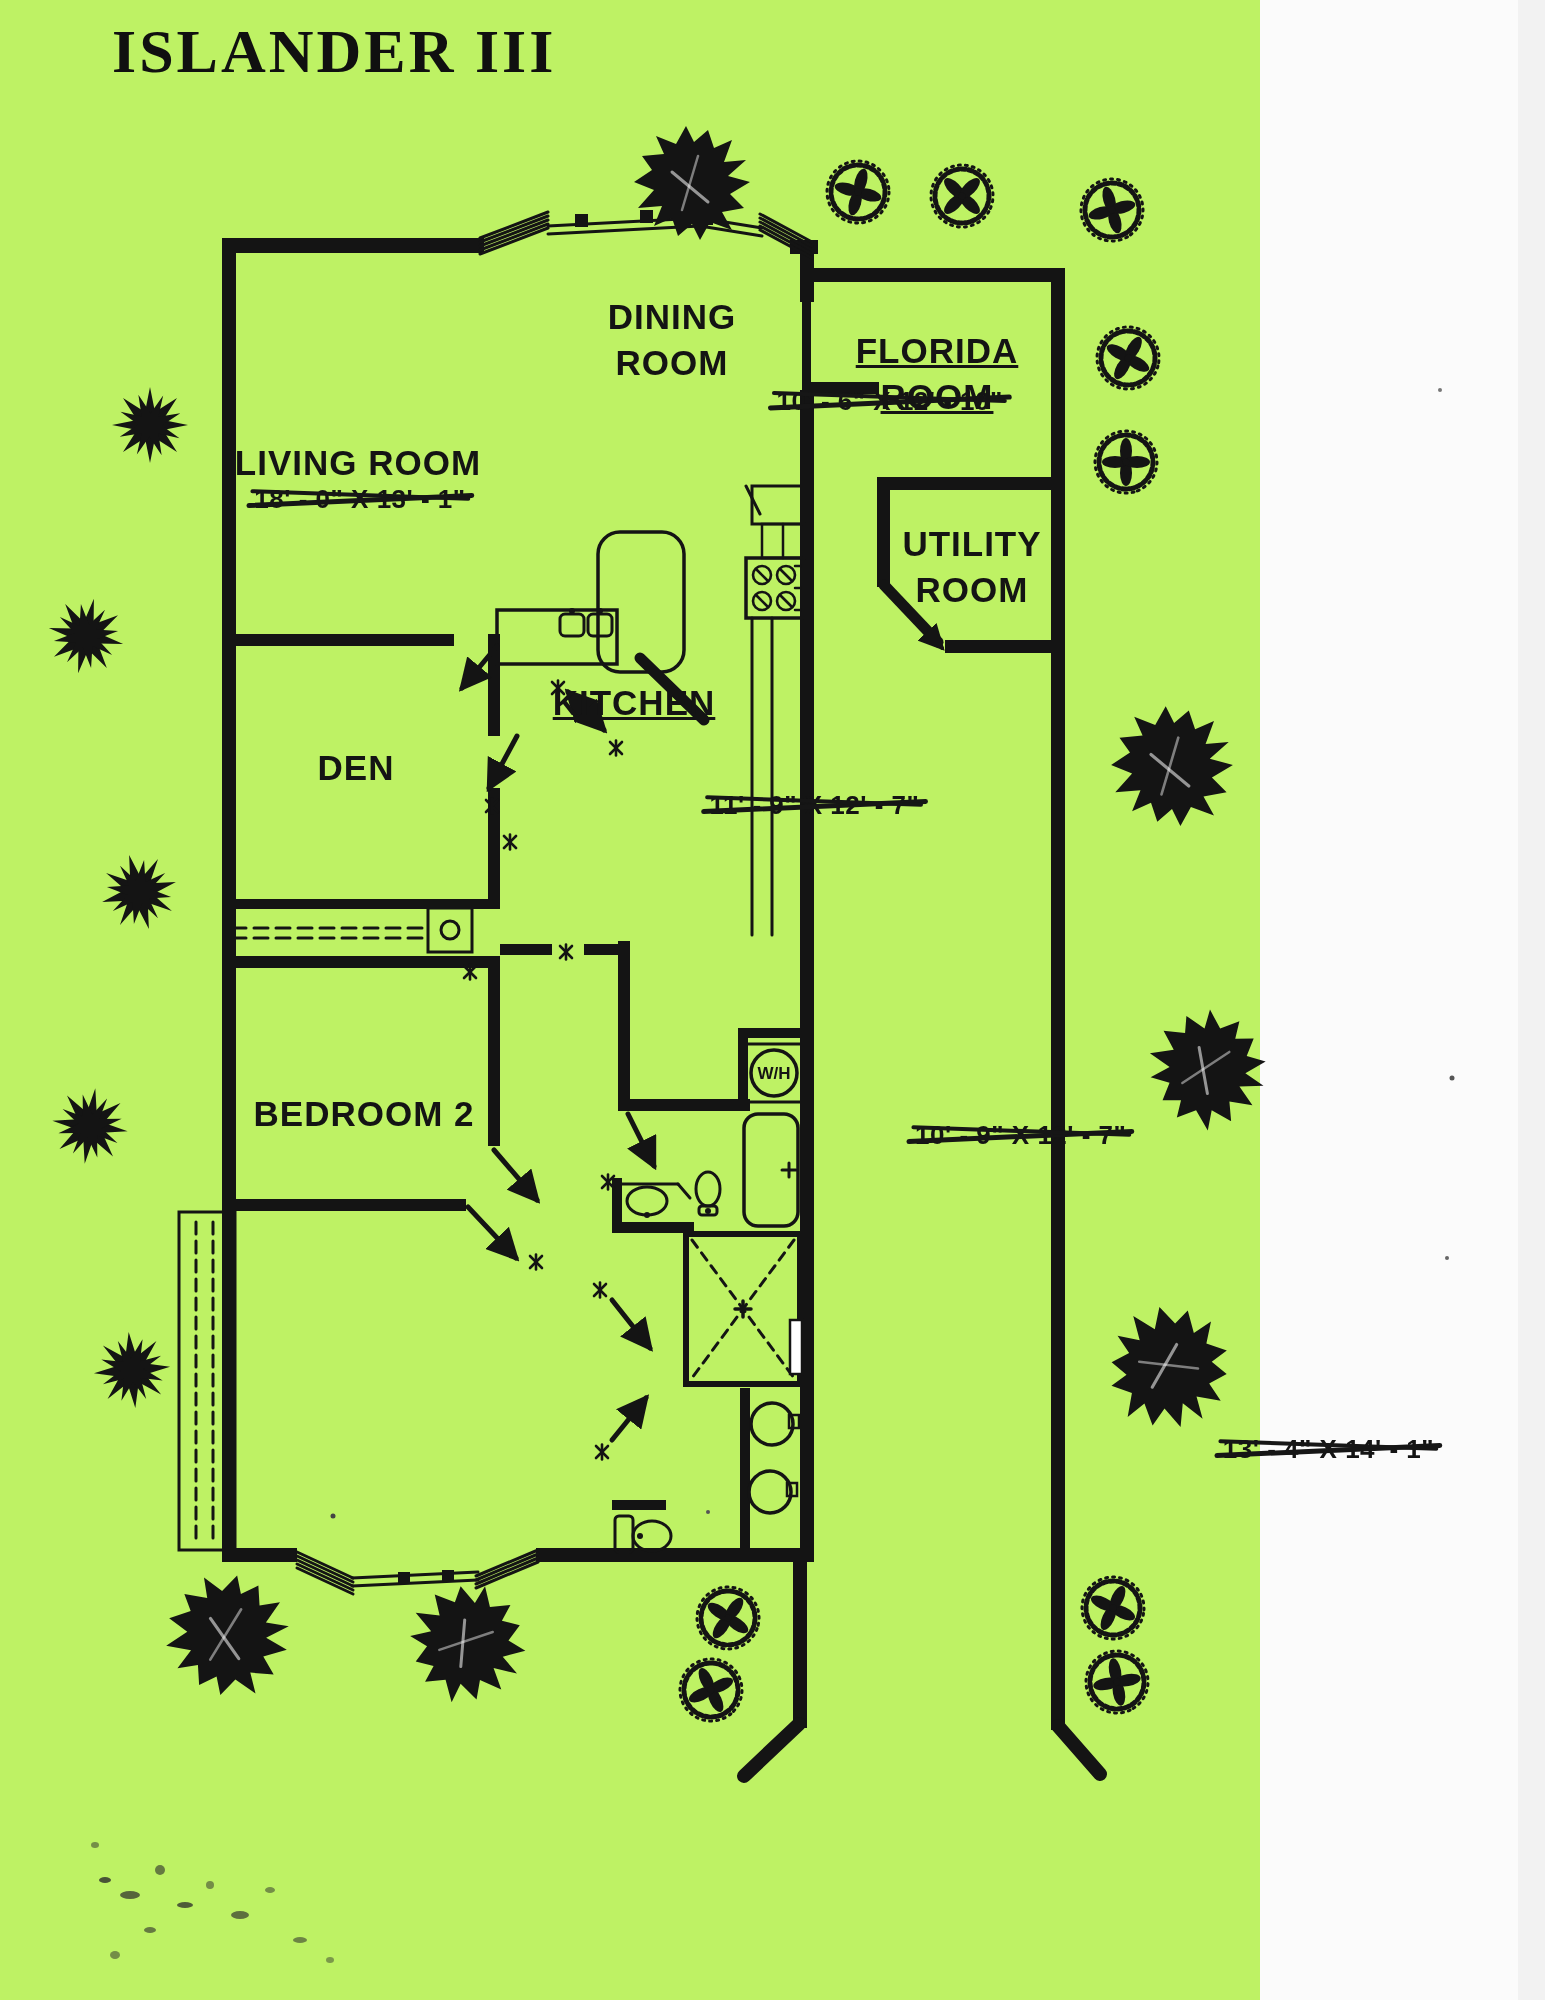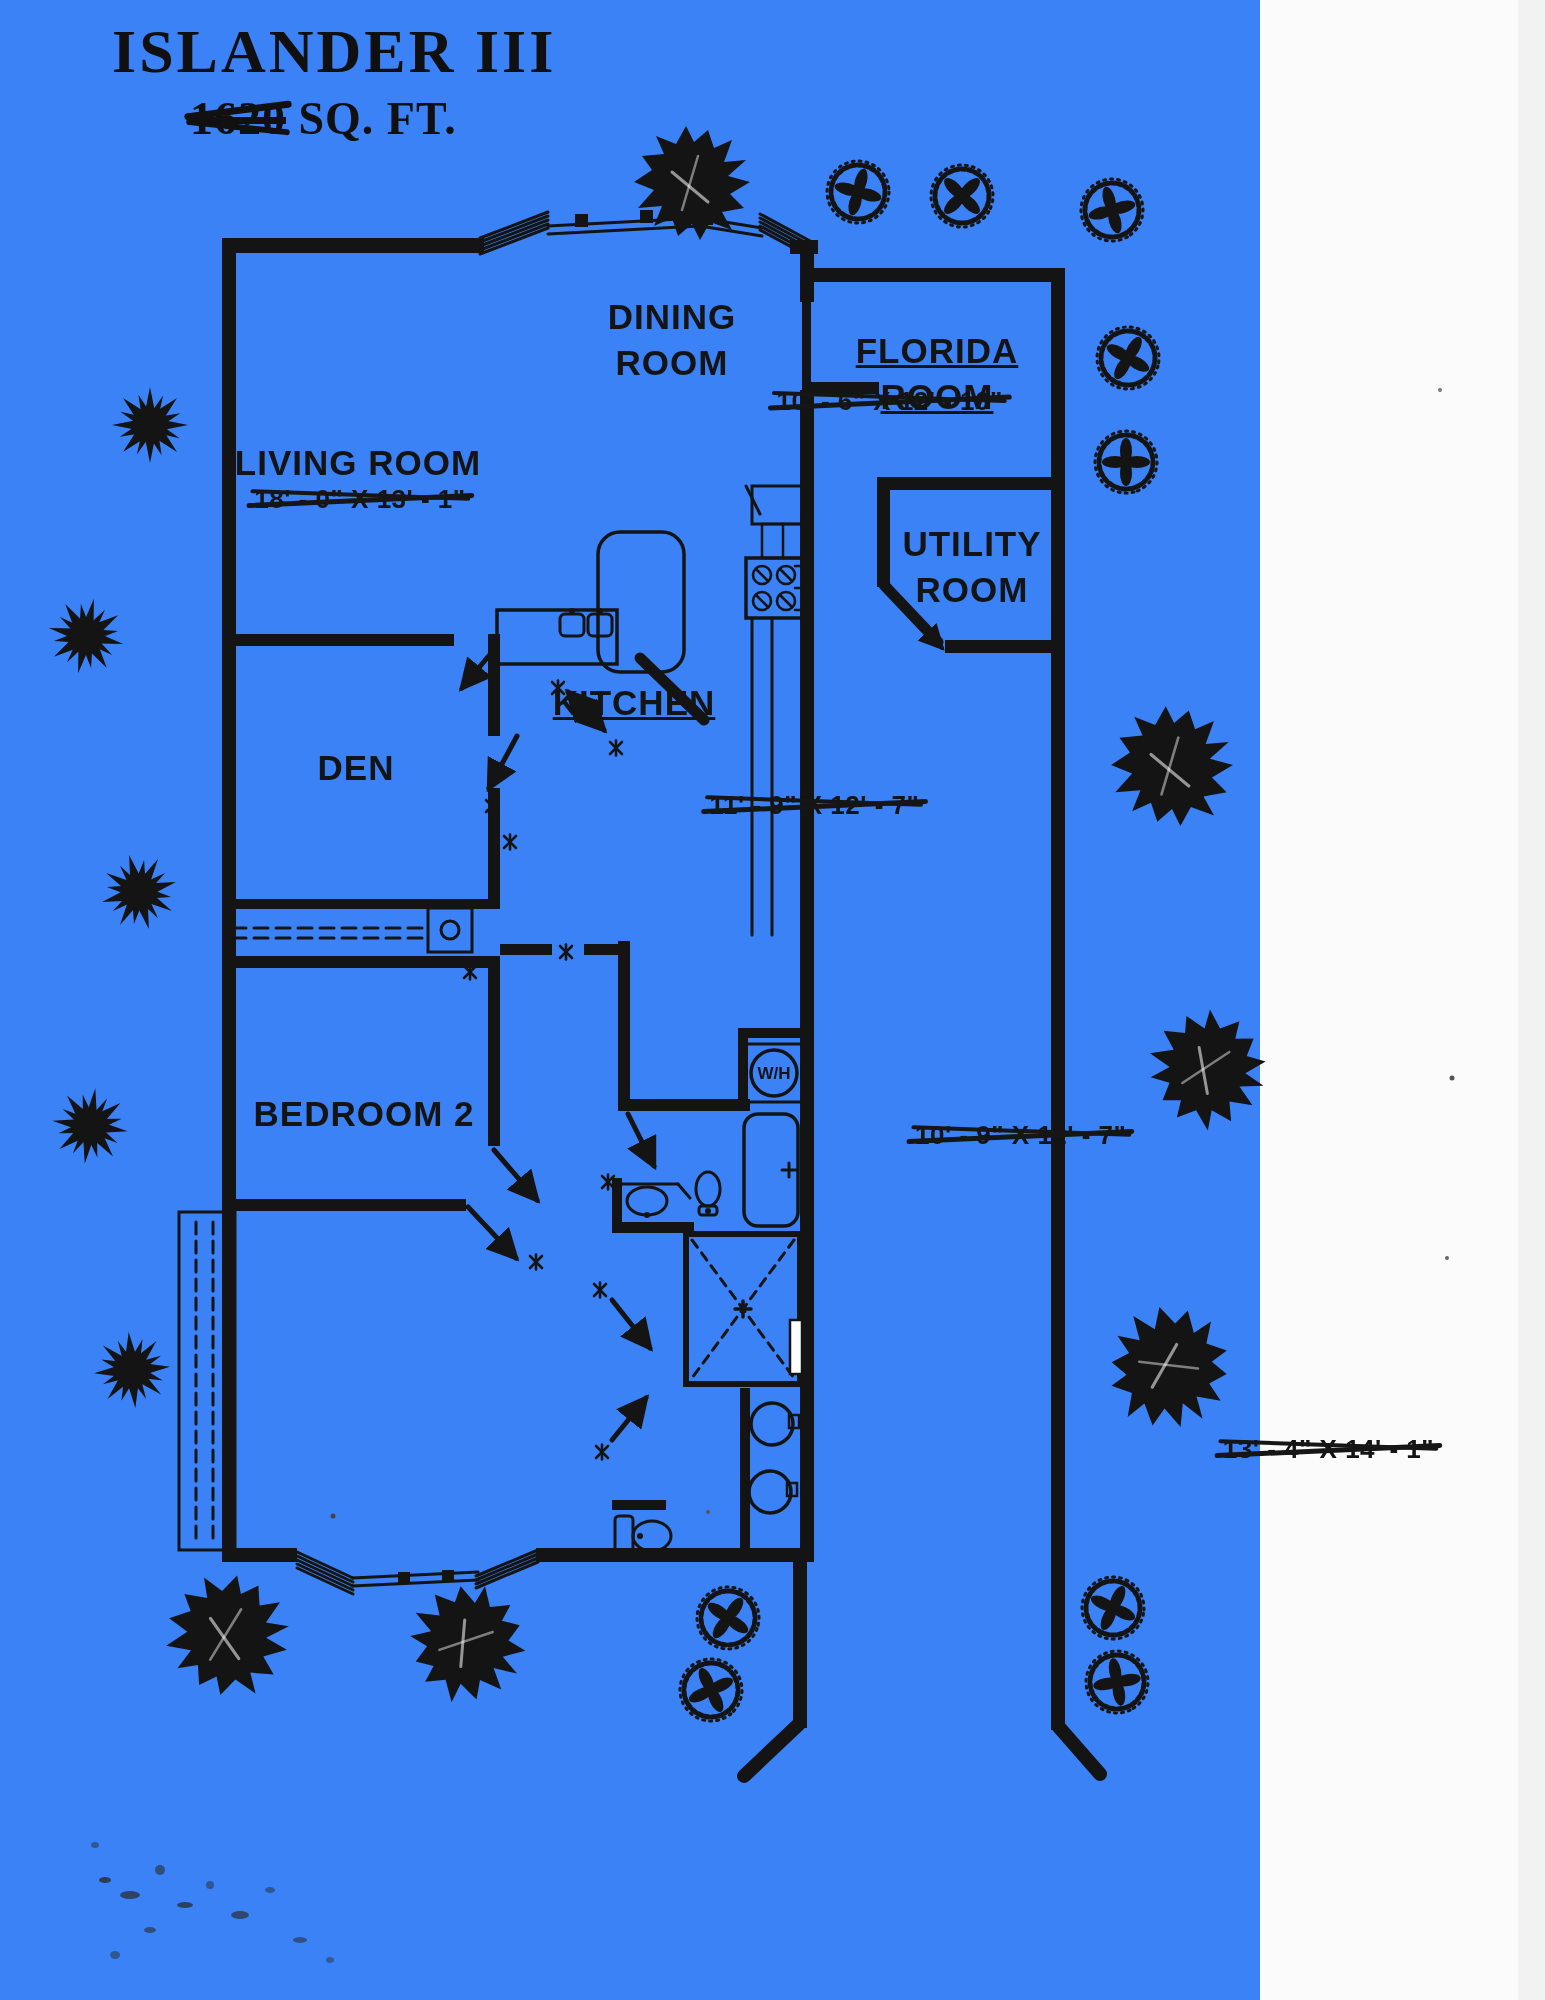--- a/index.html
+++ b/index.html
@@ -1,19 +1,19 @@
 <!DOCTYPE html>
 <html><head>
 <meta charset="utf-8">
 <style>
   html,body{margin:0;padding:0;background:#e8e8e8;}
   .page{
     position:relative;
     width:1545px;height:2000px;
-    background:#3b82f6;
+    background:#bef264;
     overflow:hidden;
     font-family:"Liberation Sans", sans-serif;
   }
   .plan-svg{position:absolute;left:0;top:0;width:1545px;height:2000px;}
   .label{
     position:absolute;
     transform:translateX(-50%);
     color:#141414;
     font-weight:700;
     text-align:center;
@@ -336,23 +336,20 @@
       <ellipse cx="300" cy="1940" rx="7" ry="3" opacity="0.55"></ellipse>
       <ellipse cx="150" cy="1930" rx="6" ry="3" opacity="0.6"></ellipse>
       <ellipse cx="115" cy="1955" rx="5" ry="4" opacity="0.5"></ellipse>
       <ellipse cx="330" cy="1960" rx="4" ry="3" opacity="0.45"></ellipse>
       <ellipse cx="95" cy="1845" rx="4" ry="3" opacity="0.5"></ellipse>
     </g>
   </svg>
 
   
   <div class="title">ISLANDER III</div>
-  <div class="sqft-row">
-    <span class="scribbled">1620</span><span> SQ. FT.</span>
-  </div>
 
   <div class="label room-name" style="left:358px;top:440px;">LIVING ROOM</div>
   <div class="label dims dims-struck" style="left:360px;top:482px;">18' - 0" X 13' - 1"</div>
 
   <div class="label room-name" style="left:672px;top:294px;">DINING
 ROOM</div>
   <div class="label dims dims-struck" style="left:674px;top:384px;">10' - 6" X 12' - 10"</div>
 
   <div class="label room-name" style="left:937px;top:328px;text-decoration:underline;">FLORIDA
 ROOM</div>

